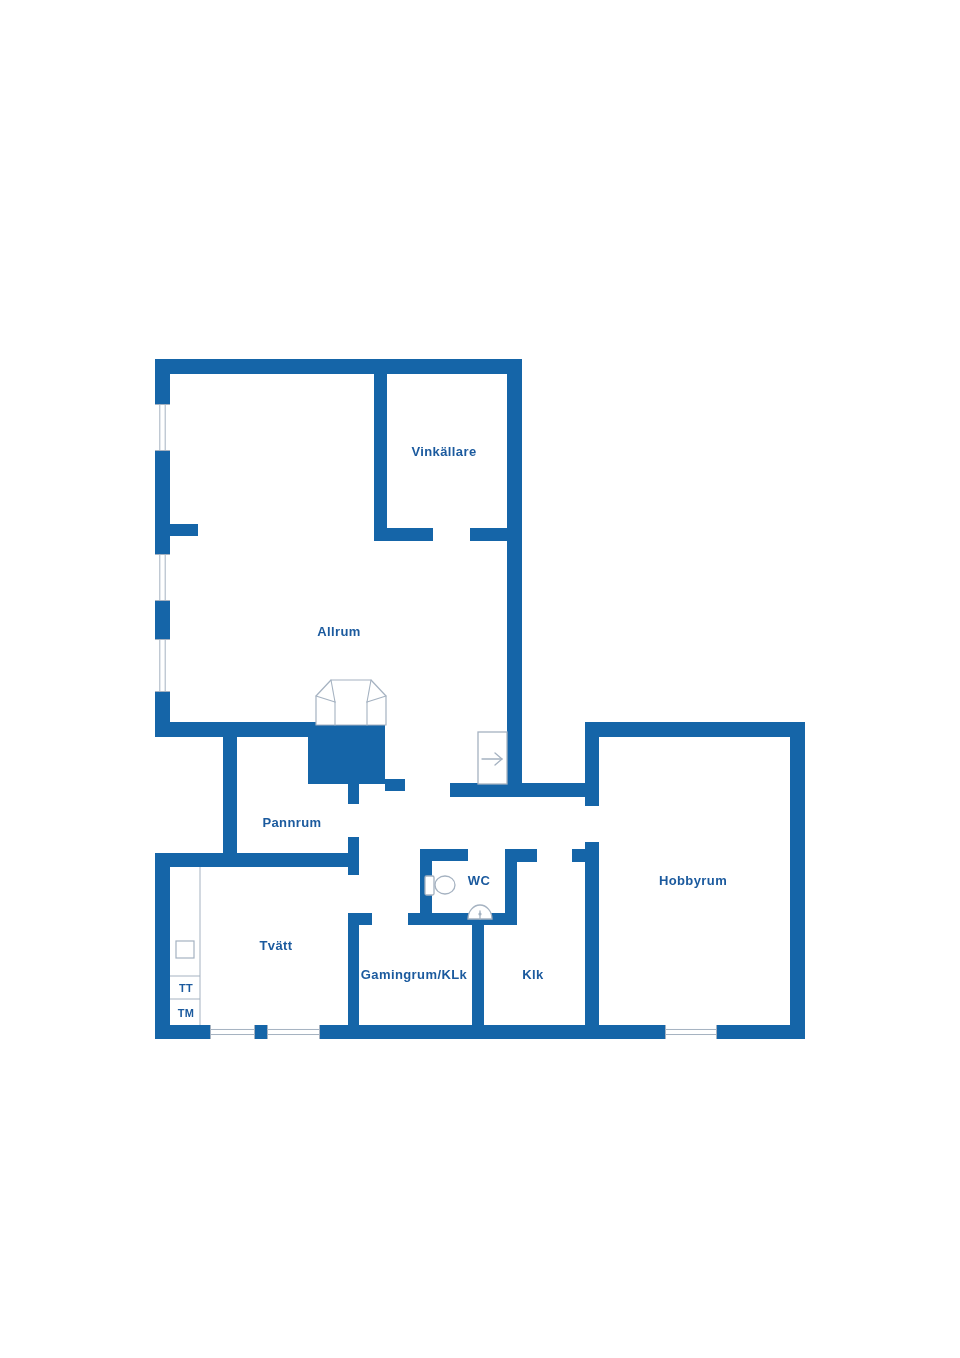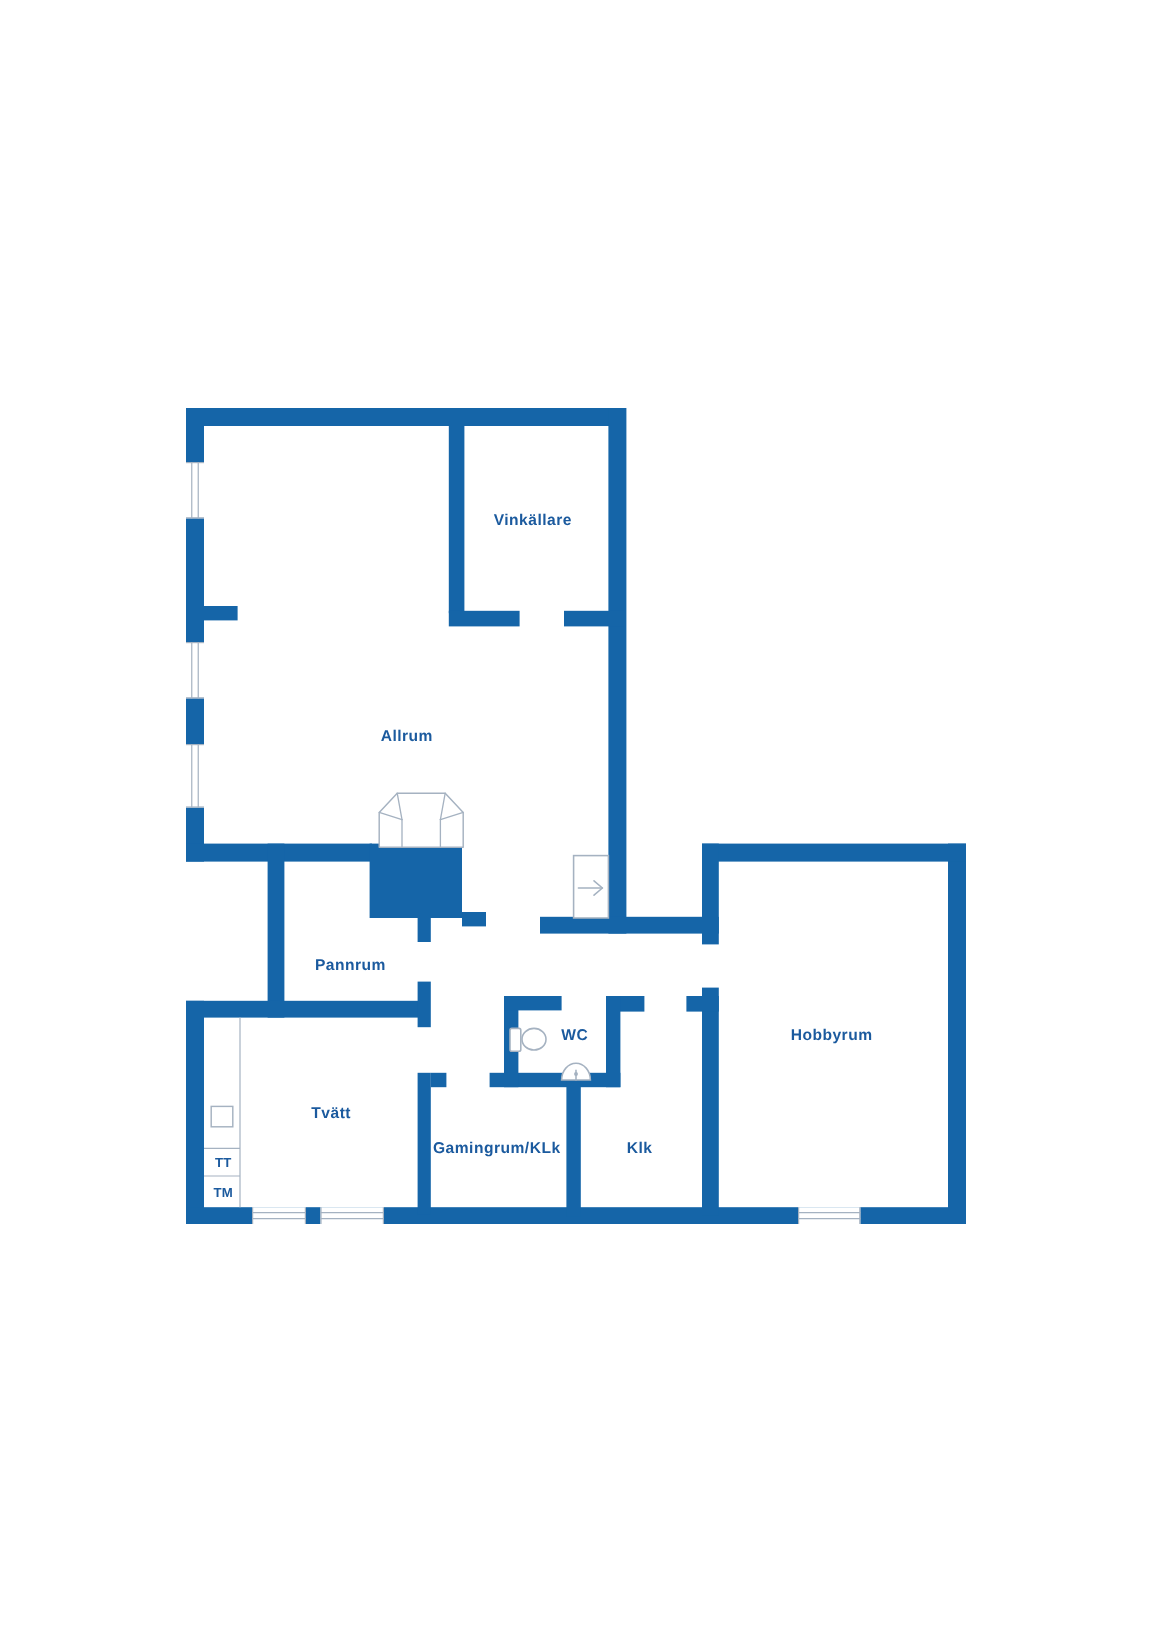--- a/index.html
+++ b/index.html
@@ -7,20 +7,21 @@
     padding: 0;
     background: #ffffff;
     font-family: "Liberation Sans", sans-serif;
   }
   .stage {
     position: relative;
     width: 960px;
     height: 1082px;
     background: #ffffff;
     overflow: hidden;
+    margin-top: 19px;
   }
   #plan-svg {
     position: absolute;
     inset: 0;
     width: 960px;
     height: 1358px;
   }
   text.room-label {
     font-family: "Liberation Sans", sans-serif;
     font-weight: 700;

